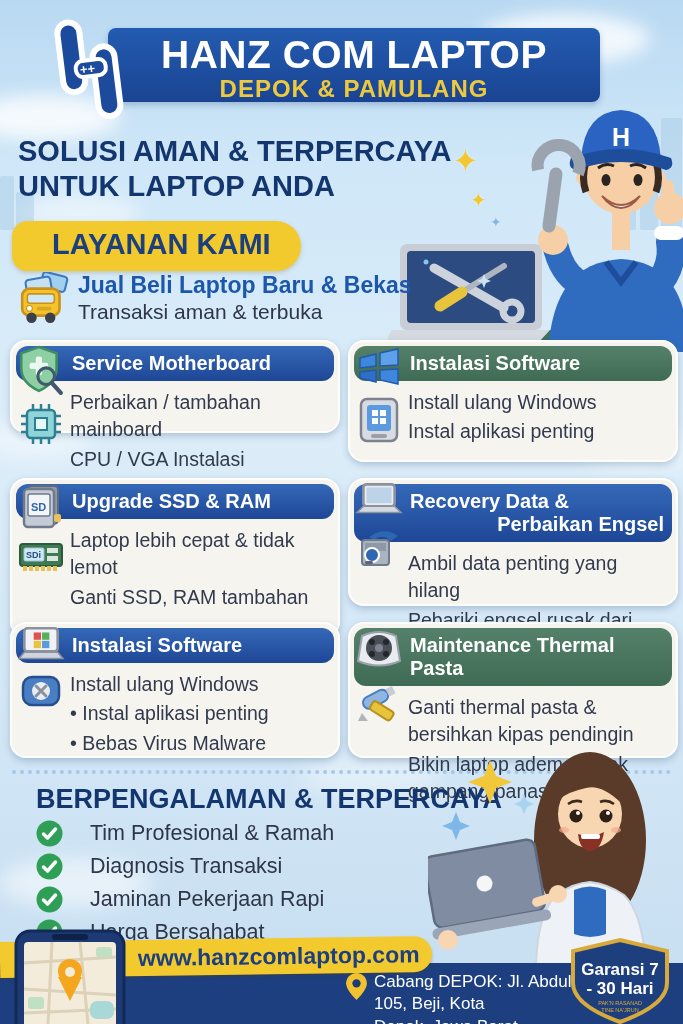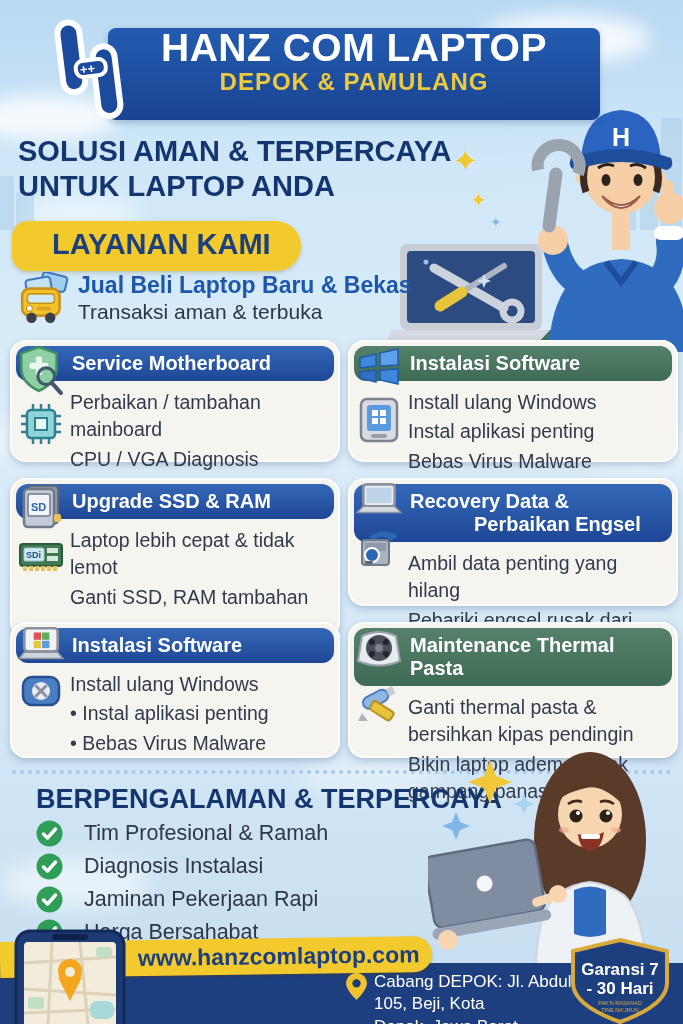--- a/index.html
+++ b/index.html
@@ -5,22 +5,22 @@
   * { margin:0; padding:0; box-sizing:border-box; }
   html,body { width:683px; height:1024px; }
   body { font-family:"Liberation Sans","DejaVu Sans",sans-serif; }
   .poster { position:relative; width:683px; height:1024px; overflow:hidden;
     background:linear-gradient(180deg,#b9d9f2 0%,#cfe7f8 16%,#dcedf9 42%,#d3e7f6 68%,#c6def1 100%); }
   .abs { position:absolute; }
   .cloud { position:absolute; background:rgba(255,255,255,.8); border-radius:50%; filter:blur(9px); z-index:0; }
   .bldg { position:absolute; background:#9fc2e0; opacity:.38; z-index:0; border-radius:2px; }
 
   
-  .banner { left:108px; top:28px; width:492px; height:92px; background:linear-gradient(180deg,#235bb0,#1a4493);
-    border-radius:8px; z-index:2; text-align:center; box-shadow:0 3px 6px rgba(20,50,110,.25); }
+  .banner { left:108px; top:28px; width:492px; height:74px; background:linear-gradient(180deg,#235bb0,#1a4493);
+    border-radius:8px; z-index:2; text-align:center; padding-top:7px; box-shadow:0 3px 6px rgba(20,50,110,.25); }
   .banner-title { color:#fff; font-size:39px; font-weight:800; letter-spacing:.5px; line-height:1.0; }
   .banner-sub { color:#ecc93e; font-size:24px; font-weight:800; letter-spacing:1px; margin-top:1px; }
   .logo { left:50px; top:14px; width:82px; height:112px; z-index:3; }
 
   .tagline { left:18px; top:134px; width:450px; color:#14366f;
     font-size:29px; font-weight:800; line-height:1.2; z-index:2; }
   .sparkle { position:absolute; color:#f2c832; z-index:2; text-shadow:0 0 2px rgba(255,255,255,.8); }
   .sparkle.blue { color:#7fb8e8; }
 
   .services-pill { left:12px; top:221px; height:50px; background:#f3ca2e; color:#1c3f7d;
@@ -31,29 +31,29 @@
   .featured-title { left:78px; top:272px; color:#1d57ac; font-size:23px; font-weight:800; z-index:2; }
   .featured-sub { left:78px; top:300px; color:#2e3648; font-size:21px; z-index:2; }
 
   
   .card { position:absolute; width:330px; background:#f6f4ef; border-radius:16px; z-index:2;
     box-shadow:0 3px 7px rgba(40,70,120,.25), inset 0 0 0 2px rgba(255,255,255,.8); }
   .card-head { margin:6px 6px 0 6px; border-radius:12px; padding:6px 8px 6px 56px; color:#fff;
     font-weight:700; font-size:20px; line-height:1.15; }
   .card-head.blue { background:linear-gradient(180deg,#3568b8,#1e4796); }
   .card-head.green { background:linear-gradient(180deg,#55806a,#3f6a54); }
-  .card-head .t2 { display:block; padding-left:64px; }
+  .card-head .t2 { display:block; padding-left:64px;text-align:right; }
   .card-icons { position:absolute; left:5px; top:5px; width:52px; display:flex; flex-direction:column;
     gap:7px; align-items:center; z-index:3; }
   .card-body { padding:8px 8px 6px 60px; color:#323a4d; font-size:19.5px; line-height:1.4; }
   .card-item { margin-bottom:2px; }
 
   .separator { left:12px; top:770px; width:659px; border-top:4px dotted #a5c8e8; z-index:1; }
   .exp-title { left:36px; top:784px; color:#14366f; font-size:27px; font-weight:800; z-index:2; }
-  .check-row { position:absolute; left:36px; display:flex; align-items:center; gap:21px; z-index:2;
+  .check-row { position:absolute; left:36px; display:flex; align-items:center; gap:27px; z-index:2;
     color:#2e3648; font-size:21.5px; }
 
   
   .footer-blue { left:0; top:963px; width:683px; height:61px; background:#1d3f80; z-index:4; }
   .web-band { left:0; top:939px; width:432px; height:36px; background:#f3ca2e; border-radius:0 18px 18px 0;
     z-index:5; transform:rotate(-0.8deg); display:flex; align-items:center; box-shadow:0 2px 3px rgba(80,60,10,.3); }
   .web-band span { margin-left:138px; color:#1d3f80; font-size:23px; font-weight:800; }
   .phone { left:14px; top:929px; z-index:6; }
   .addr-pin { left:346px; top:973px; z-index:6; }
   .addr { left:374px; top:971px; width:280px; color:#fff; font-size:17px; line-height:1.32; z-index:6; }
@@ -161,21 +161,21 @@
     <rect x="4" y="16" width="36" height="26" rx="7" fill="#f4c32c" stroke="#c9921d" stroke-width="2.5"></rect>
     <rect x="9" y="21" width="26" height="9" rx="2.5" fill="#cfe9f8" stroke="#c9921d" stroke-width="1.5"></rect>
     <circle cx="13" cy="44" r="5" fill="#3c4048"></circle>
       <circle cx="31" cy="44" r="5" fill="#3c4048"></circle>
     <circle cx="11" cy="35" r="2.8" fill="#fff" stroke="#c9921d"></circle>
     <rect x="18" y="33.5" width="14" height="3.5" rx="1.5" fill="#c9921d" opacity=".6"></rect>
   </svg>
   <div class="abs featured-title">Jual Beli Laptop Baru &amp; Bekas</div>
   <div class="abs featured-sub">Transaksi aman &amp; terbuka</div>
 
-  <div class="card" style="left:10px;top:340px;height:122px;">
+  <div class="card" style="left:10px;top:340px;height:93px;">
     <div class="card-icons">
       <svg width="46" height="50" viewBox="0 0 44 48">
         <path d="M20 2 L37 8 V22 Q37 36 20 44 Q3 36 3 22 V8 Z" fill="#8ecfa4" stroke="#3f8f63" stroke-width="2.5"></path>
         <rect x="17" y="11" width="6" height="18" rx="2" fill="#eaf8f0"></rect>
           <rect x="11" y="17" width="18" height="6" rx="2" fill="#eaf8f0"></rect>
         <circle cx="27" cy="30" r="8" fill="none" stroke="#41586e" stroke-width="3"></circle>
         <line x1="33" y1="37" x2="41" y2="46" stroke="#41586e" stroke-width="4" stroke-linecap="round"></line>
       </svg>
       <svg width="44" height="44" viewBox="0 0 44 44">
         <g stroke="#2f7f92" stroke-width="2.5">
@@ -194,21 +194,21 @@
         </g>
         <rect x="8" y="8" width="28" height="28" rx="4" fill="#8fd4d8" stroke="#2f7f92" stroke-width="2.5"></rect>
         <rect x="16" y="16" width="12" height="12" fill="#e7f8f8" stroke="#2f7f92" stroke-width="2"></rect>
       </svg>
     </div>
     <div class="card-head blue">
       <span>Service Motherboard</span>
     </div>
     <div class="card-body">
       <div class="card-item">Perbaikan / tambahan mainboard</div>
-      <div class="card-item">CPU / VGA Diagnosis</div>
+      <div class="card-item">CPU / VGA Instalasi</div>
       <div class="card-item">Erisk SUDIT &amp; DIREEL</div>
     </div>
   </div>
 
   <div class="card" style="left:348px;top:340px;height:122px;">
     <div class="card-icons">
       <svg width="46" height="44" viewBox="0 0 46 42">
         <path d="M4 12 L20 8 V20 L4 22 Z" fill="#3f86dd" stroke="#1f5cab" stroke-width="1.5"></path>
         <path d="M24 7 L42 3 V19 L24 20 Z" fill="#5ea0ea" stroke="#1f5cab" stroke-width="1.5"></path>
         <path d="M4 26 L20 24 V36 L4 32 Z" fill="#2f6fc8" stroke="#1f5cab" stroke-width="1.5"></path>
@@ -225,21 +225,20 @@
           </g>
         <rect x="14" y="37" width="16" height="4" rx="2" fill="#9aa0aa"></rect>
       </svg>
     </div>
     <div class="card-head green">
       <span>Instalasi Software</span>
     </div>
     <div class="card-body">
       <div class="card-item">Install ulang Windows</div>
       <div class="card-item">Instal aplikasi penting</div>
-      <div class="card-item">Bebas Virus Malware</div>
     </div>
   </div>
 
   <div class="card" style="left:10px;top:478px;height:160px;">
     <div class="card-icons">
       <svg width="46" height="48" viewBox="0 0 46 46">
         <rect x="10" y="2" width="30" height="38" rx="4" fill="#8f99a8" stroke="#5f6a7a" stroke-width="2"></rect>
         <rect x="6" y="5" width="30" height="38" rx="4" fill="#c3cbd6" stroke="#6f7a8a" stroke-width="2.5"></rect>
         <rect x="10" y="10" width="22" height="22" rx="2" fill="#f2f4f7" stroke="#6f7a8a" stroke-width="1.5"></rect>
         <text x="13" y="27" font-size="11" font-weight="bold" fill="#2d66b2">SD</text>
@@ -362,21 +361,21 @@
       <circle cx="13.5" cy="13.5" r="13" fill="#2f9e57"></circle>
       <path d="M7.5 14 L11.5 18 L19.5 9" stroke="#fff" stroke-width="3.5" fill="none" stroke-linecap="round" stroke-linejoin="round"></path>
     </svg>
     <span>Tim Profesional &amp; Ramah</span>
   </div>
   <div class="check-row" style="top:853px;">
     <svg width="27" height="27" viewBox="0 0 27 27">
       <circle cx="13.5" cy="13.5" r="13" fill="#2f9e57"></circle>
       <path d="M7.5 14 L11.5 18 L19.5 9" stroke="#fff" stroke-width="3.5" fill="none" stroke-linecap="round" stroke-linejoin="round"></path>
     </svg>
-    <span>Diagnosis Instalasi</span>
+    <span>Diagnosis Transaksi</span>
   </div>
   <div class="check-row" style="top:886px;">
     <svg width="27" height="27" viewBox="0 0 27 27">
       <circle cx="13.5" cy="13.5" r="13" fill="#2f9e57"></circle>
       <path d="M7.5 14 L11.5 18 L19.5 9" stroke="#fff" stroke-width="3.5" fill="none" stroke-linecap="round" stroke-linejoin="round"></path>
     </svg>
     <span>Jaminan Pekerjaan Rapi</span>
   </div>
   <div class="check-row" style="top:919px;">
     <svg width="27" height="27" viewBox="0 0 27 27">

